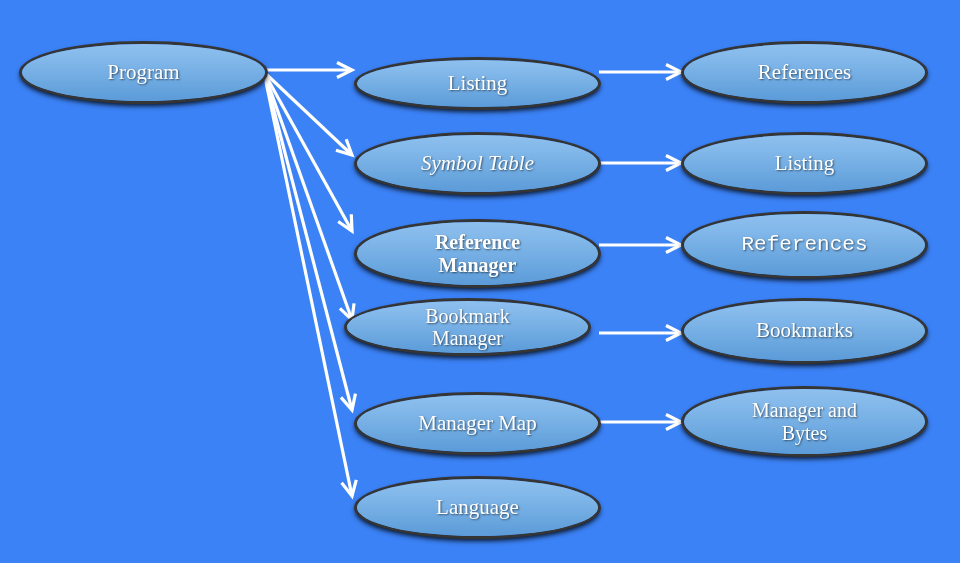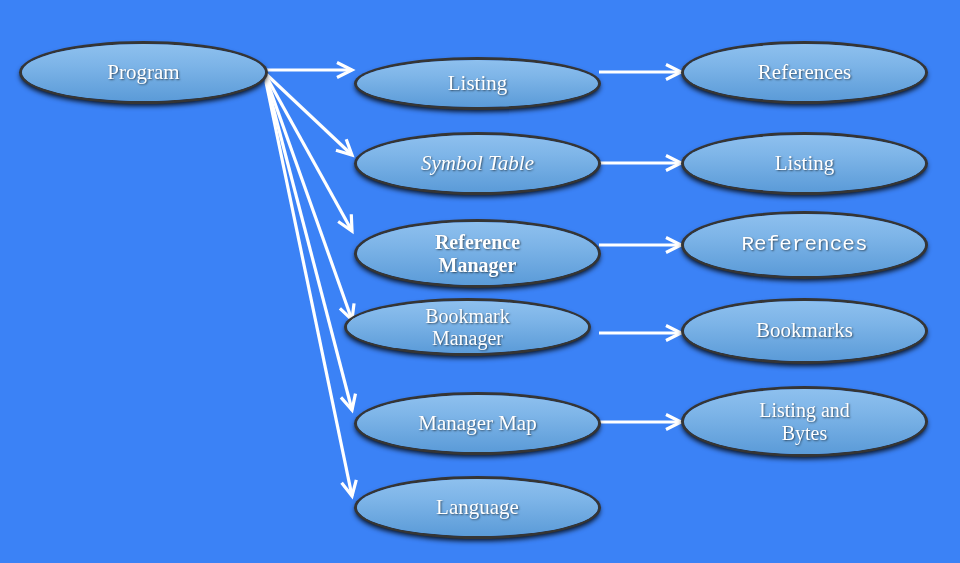--- a/index.html
+++ b/index.html
@@ -131,18 +131,18 @@
       <div class="node" style="left: 684px; top: 135px; width: 241px; height: 57px;">
         <span class="node-label size-lg">Listing</span>
       </div>
       <div class="node" style="left: 684px; top: 214px; width: 241px; height: 62px; font-family: Liberation Mono, monospace;">
         <span class="node-label size-lg">References</span>
       </div>
       <div class="node" style="left: 684px; top: 301px; width: 241px; height: 60px;">
         <span class="node-label size-lg">Bookmarks</span>
       </div>
       <div class="node" style="left: 684px; top: 389px; width: 241px; height: 65px;">
-        <span class="node-label size-md">Listing and
+        <span class="node-label size-md">Manager and
 Bytes</span>
       </div>
     </div>
 
 </div>
 
 </body></html>

